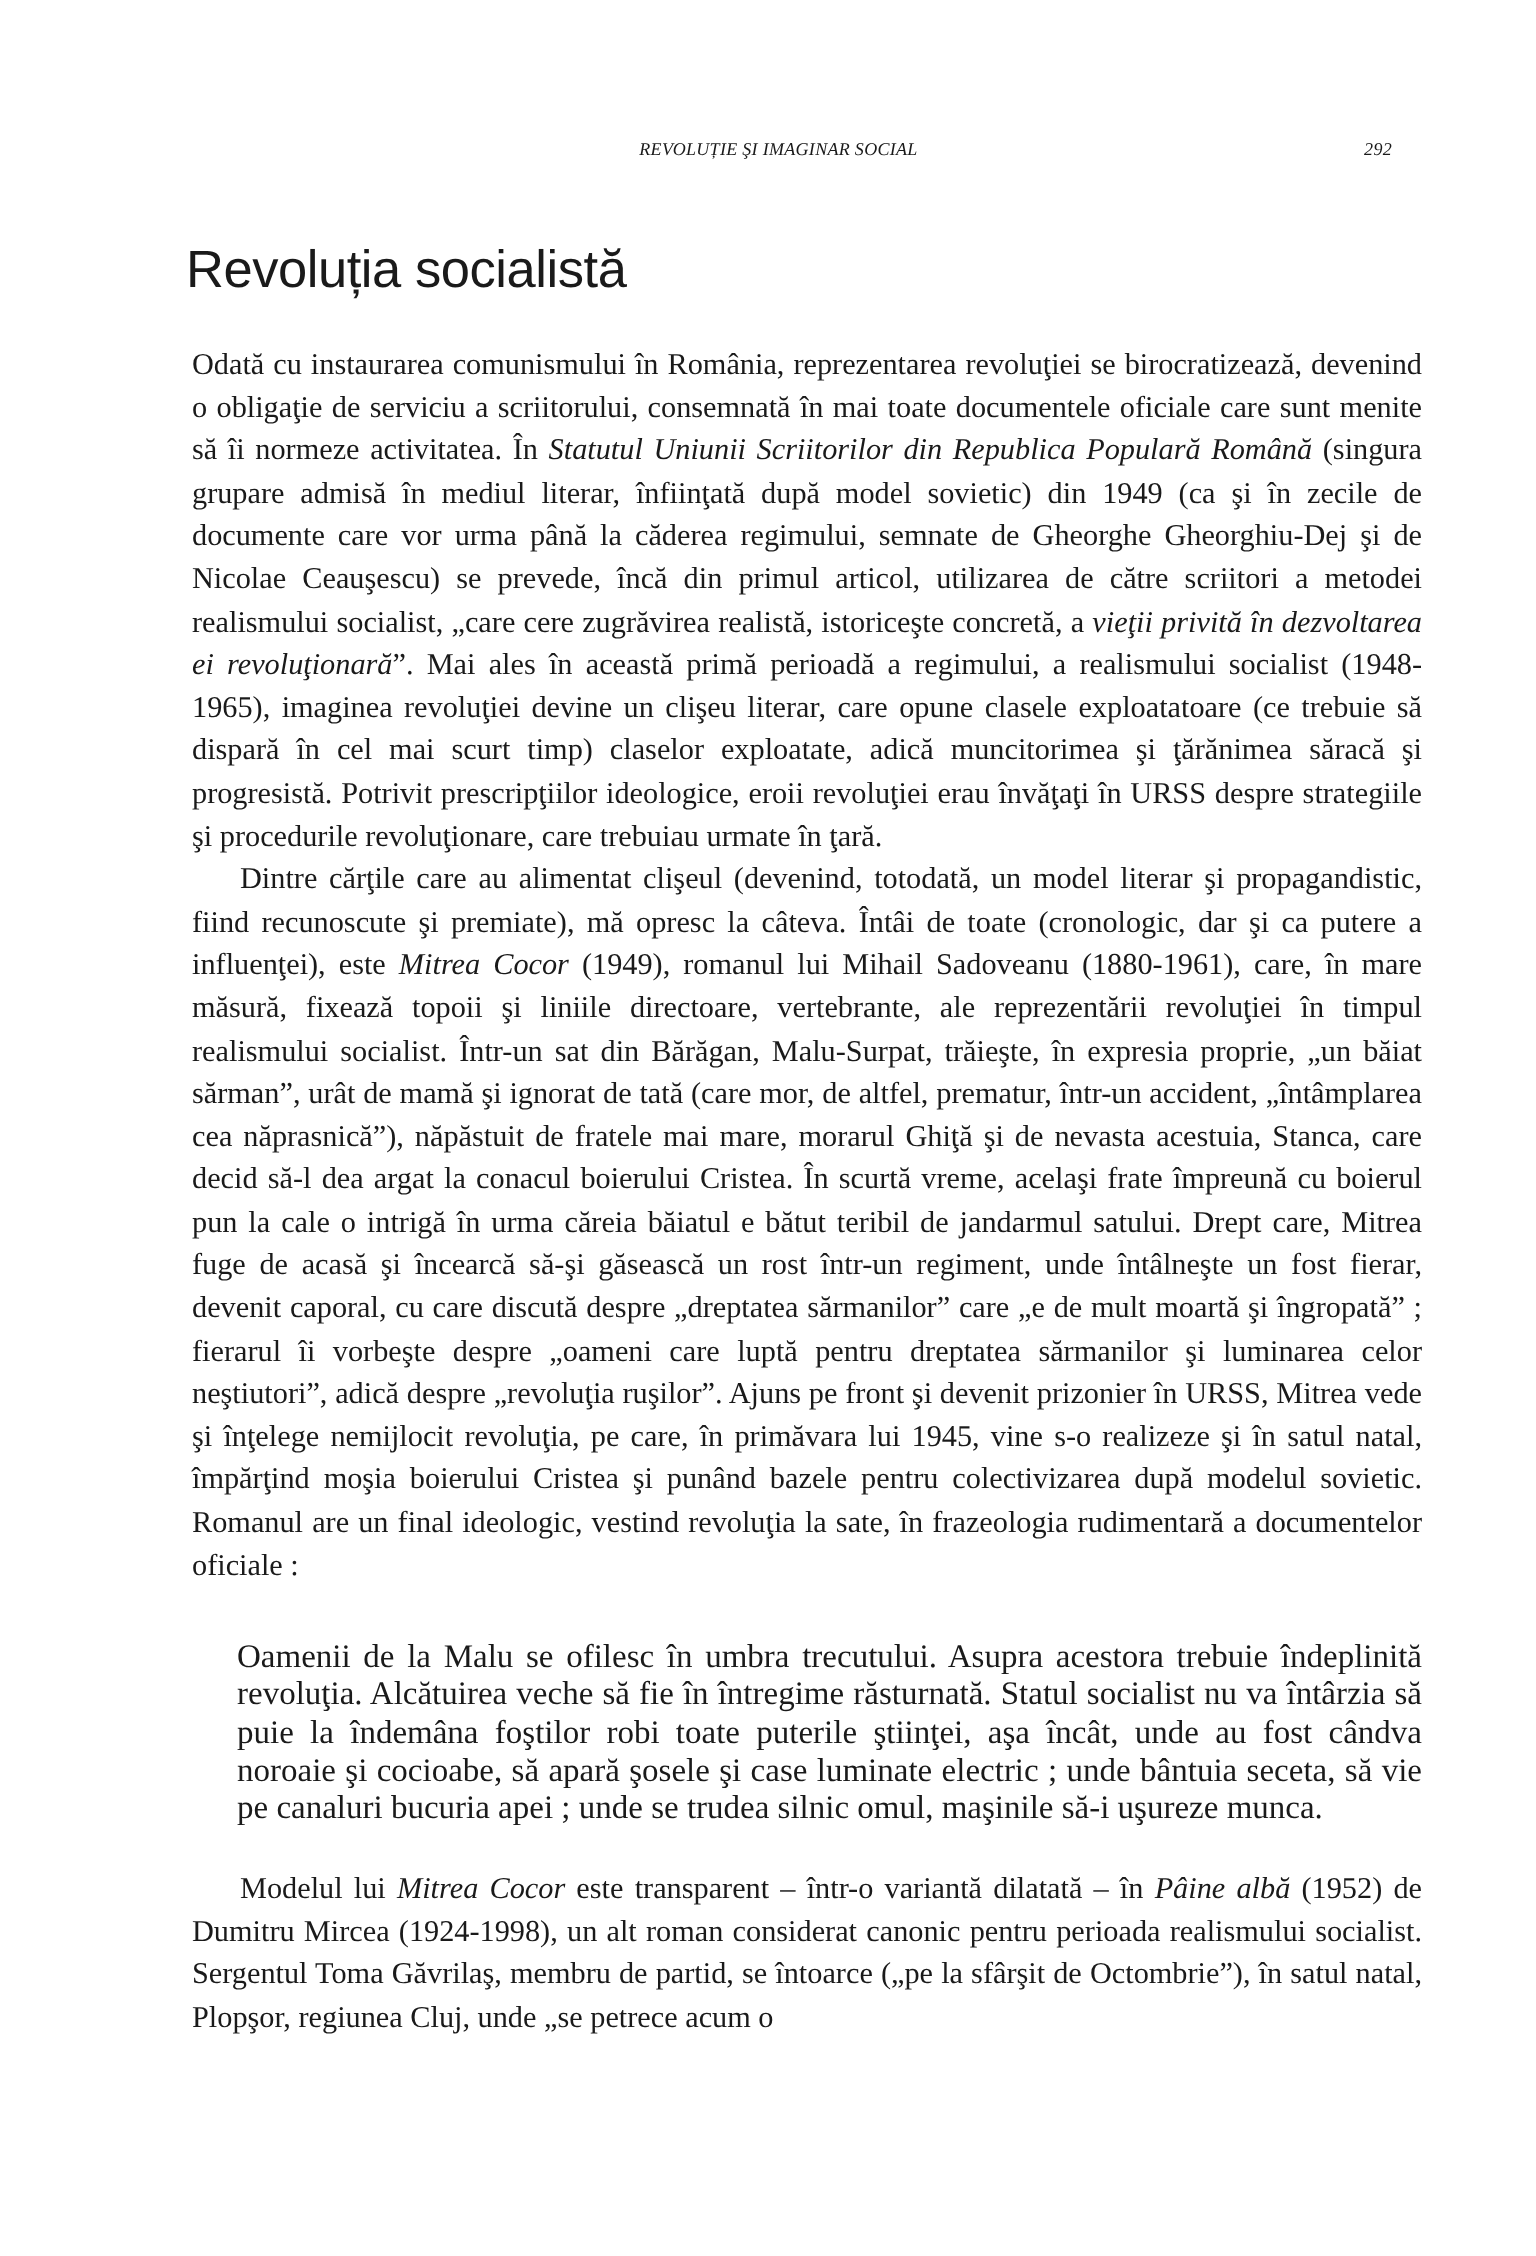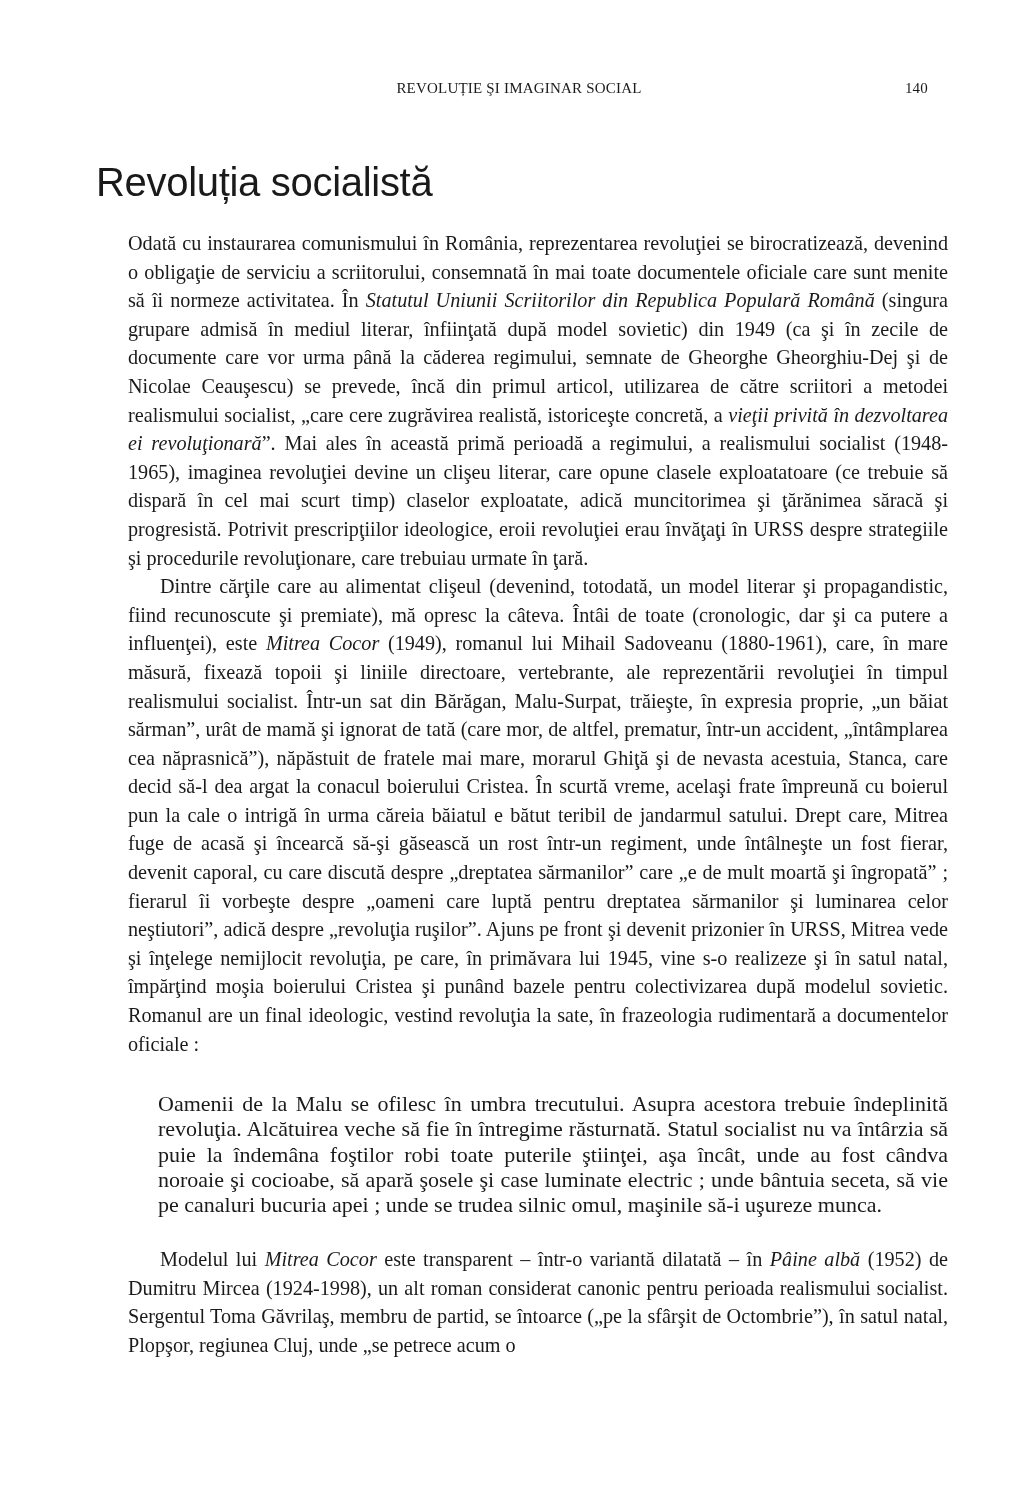--- a/index.html
+++ b/index.html
@@ -10,45 +10,46 @@
     body {
       width: 1024px;
       height: 1504px;
       position: relative;
       overflow: hidden;
       color: #1a1a1a;
       font-family: "Liberation Serif", "DejaVu Serif", serif;
     }
     .running-header {
       position: absolute;
-      top: 80px;
+      top: 92px;
       left: 110px;
       width: 818px;
       height: 22px;
-      font-size: 15px;
+      font-size: 12px;
       letter-spacing: 0.2px;
+      font-style: italic;
     }
     .running-title {
       position: absolute;
       left: 0;
       right: 0;
       text-align: center;
       top: 0;
     }
     .page-number {
       position: absolute;
       right: 0;
       top: 0;
     }
     .section-title {
       position: absolute;
       top: 160px;
-      left: 96px;
+      left: 124px;
       font-family: "Liberation Sans", "DejaVu Sans", sans-serif;
-      font-size: 40px;
+      font-size: 35px;
       font-weight: normal;
       margin: 0;
       letter-spacing: -0.3px;
       color: #1a1a1a;
     }
     .body-text {
       position: absolute;
       top: 229px;
       left: 128px;
       width: 820px;
@@ -69,21 +70,21 @@
       text-align: justify;
       text-align-last: left;
     }
     em { font-style: italic; }
   </style>
 </head>
 <body>
 
 <div class="running-header">
   <span class="running-title">REVOLUȚIE ŞI IMAGINAR SOCIAL</span>
-  <span class="page-number">140</span>
+  <span class="page-number">292</span>
 </div>
 
 <h2 class="section-title">Revoluția socialistă</h2>
 
 <div class="body-text">
   <p class="para"><span>Odată cu instaurarea comunismului în România, reprezentarea revoluţiei se birocrati­zează, devenind o obligaţie de serviciu a scriitorului, consemnată în mai toate documentele oficiale care sunt menite să îi normeze activitatea. În </span><em>Statutul Uniunii Scriitorilor din Republica Populară Română</em><span> (singura grupare admisă în mediul literar, înfiinţată după model sovietic) din 1949 (ca şi în zecile de documente care vor urma până la căderea regimului, semnate de Gheorghe Gheorghiu-Dej şi de Nicolae Ceauşescu) se prevede, încă din primul articol, utilizarea de către scriitori a metodei realismului socialist, „care cere zugrăvirea realistă, istoriceşte concretă, a </span><em>vieţii privită în dezvoltarea ei revoluţio­nară</em><span>”. Mai ales în această primă perioadă a regimului, a realismului socialist (1948-1965), imaginea revoluţiei devine un clişeu literar, care opune clasele exploatatoare (ce trebuie să dispară în cel mai scurt timp) claselor exploatate, adică muncitorimea şi ţărănimea săracă şi progresistă. Potrivit prescripţiilor ideologice, eroii revoluţiei erau învăţaţi în URSS despre strategiile şi procedurile revoluţionare, care trebuiau urmate în ţară.</span></p>
   <p class="para indent"><span>Dintre cărţile care au alimentat clişeul (devenind, totodată, un model literar şi propagandistic, fiind recunoscute şi premiate), mă opresc la câteva. Întâi de toate (cronologic, dar şi ca putere a influenţei), este </span><em>Mitrea Cocor</em><span> (1949), romanul lui Mihail Sadoveanu (1880-1961), care, în mare măsură, fixează topoii şi liniile directoare, vertebrante, ale reprezentării revoluţiei în timpul realismului socialist. Într-un sat din Bărăgan, Malu-Surpat, trăieşte, în expresia proprie, „un băiat sărman”, urât de mamă şi ignorat de tată (care mor, de altfel, prematur, într-un accident, „întâmplarea cea năprasnică”), năpăstuit de fratele mai mare, morarul Ghiţă şi de nevasta acestuia, Stanca, care decid să-l dea argat la conacul boierului Cristea. În scurtă vreme, acelaşi frate împreună cu boierul pun la cale o intrigă în urma căreia băiatul e bătut teribil de jandarmul satului. Drept care, Mitrea fuge de acasă şi încearcă să-şi găsească un rost într-un regiment, unde întâlneşte un fost fierar, devenit caporal, cu care discută despre „dreptatea sărmanilor” care „e de mult moartă şi îngropată” ; fierarul îi vorbeşte despre „oameni care luptă pentru dreptatea sărmanilor şi luminarea celor neştiutori”, adică despre „revoluţia ruşilor”. Ajuns pe front şi devenit prizonier în URSS, Mitrea vede şi înţelege nemijlocit revoluţia, pe care, în primăvara lui 1945, vine s-o realizeze şi în satul natal, împărţind moşia boierului Cristea şi punând bazele pentru colectivizarea după modelul sovietic. Romanul are un final ideologic, vestind revoluţia la sate, în frazeologia rudimentară a documentelor oficiale :</span></p>
   <blockquote class="quote">Oamenii de la Malu se ofilesc în umbra trecutului. Asupra acestora trebuie îndeplinită revoluţia. Alcătuirea veche să fie în întregime răsturnată. Statul socialist nu va întârzia să puie la îndemâna foştilor robi toate puterile ştiinţei, aşa încât, unde au fost cândva noroaie şi cocioabe, să apară şosele şi case luminate electric ; unde bântuia seceta, să vie pe canaluri bucuria apei ; unde se trudea silnic omul, maşinile să-i uşureze munca.</blockquote>
   <p class="para indent"><span>Modelul lui </span><em>Mitrea Cocor</em><span> este transparent – într-o variantă dilatată – în </span><em>Pâine albă</em><span> (1952) de Dumitru Mircea (1924-1998), un alt roman considerat canonic pentru perioada realismului socialist. Sergentul Toma Găvrilaş, membru de partid, se întoarce („pe la sfârşit de Octombrie”), în satul natal, Plopşor, regiunea Cluj, unde „se petrece acum o</span></p>
 </div>

